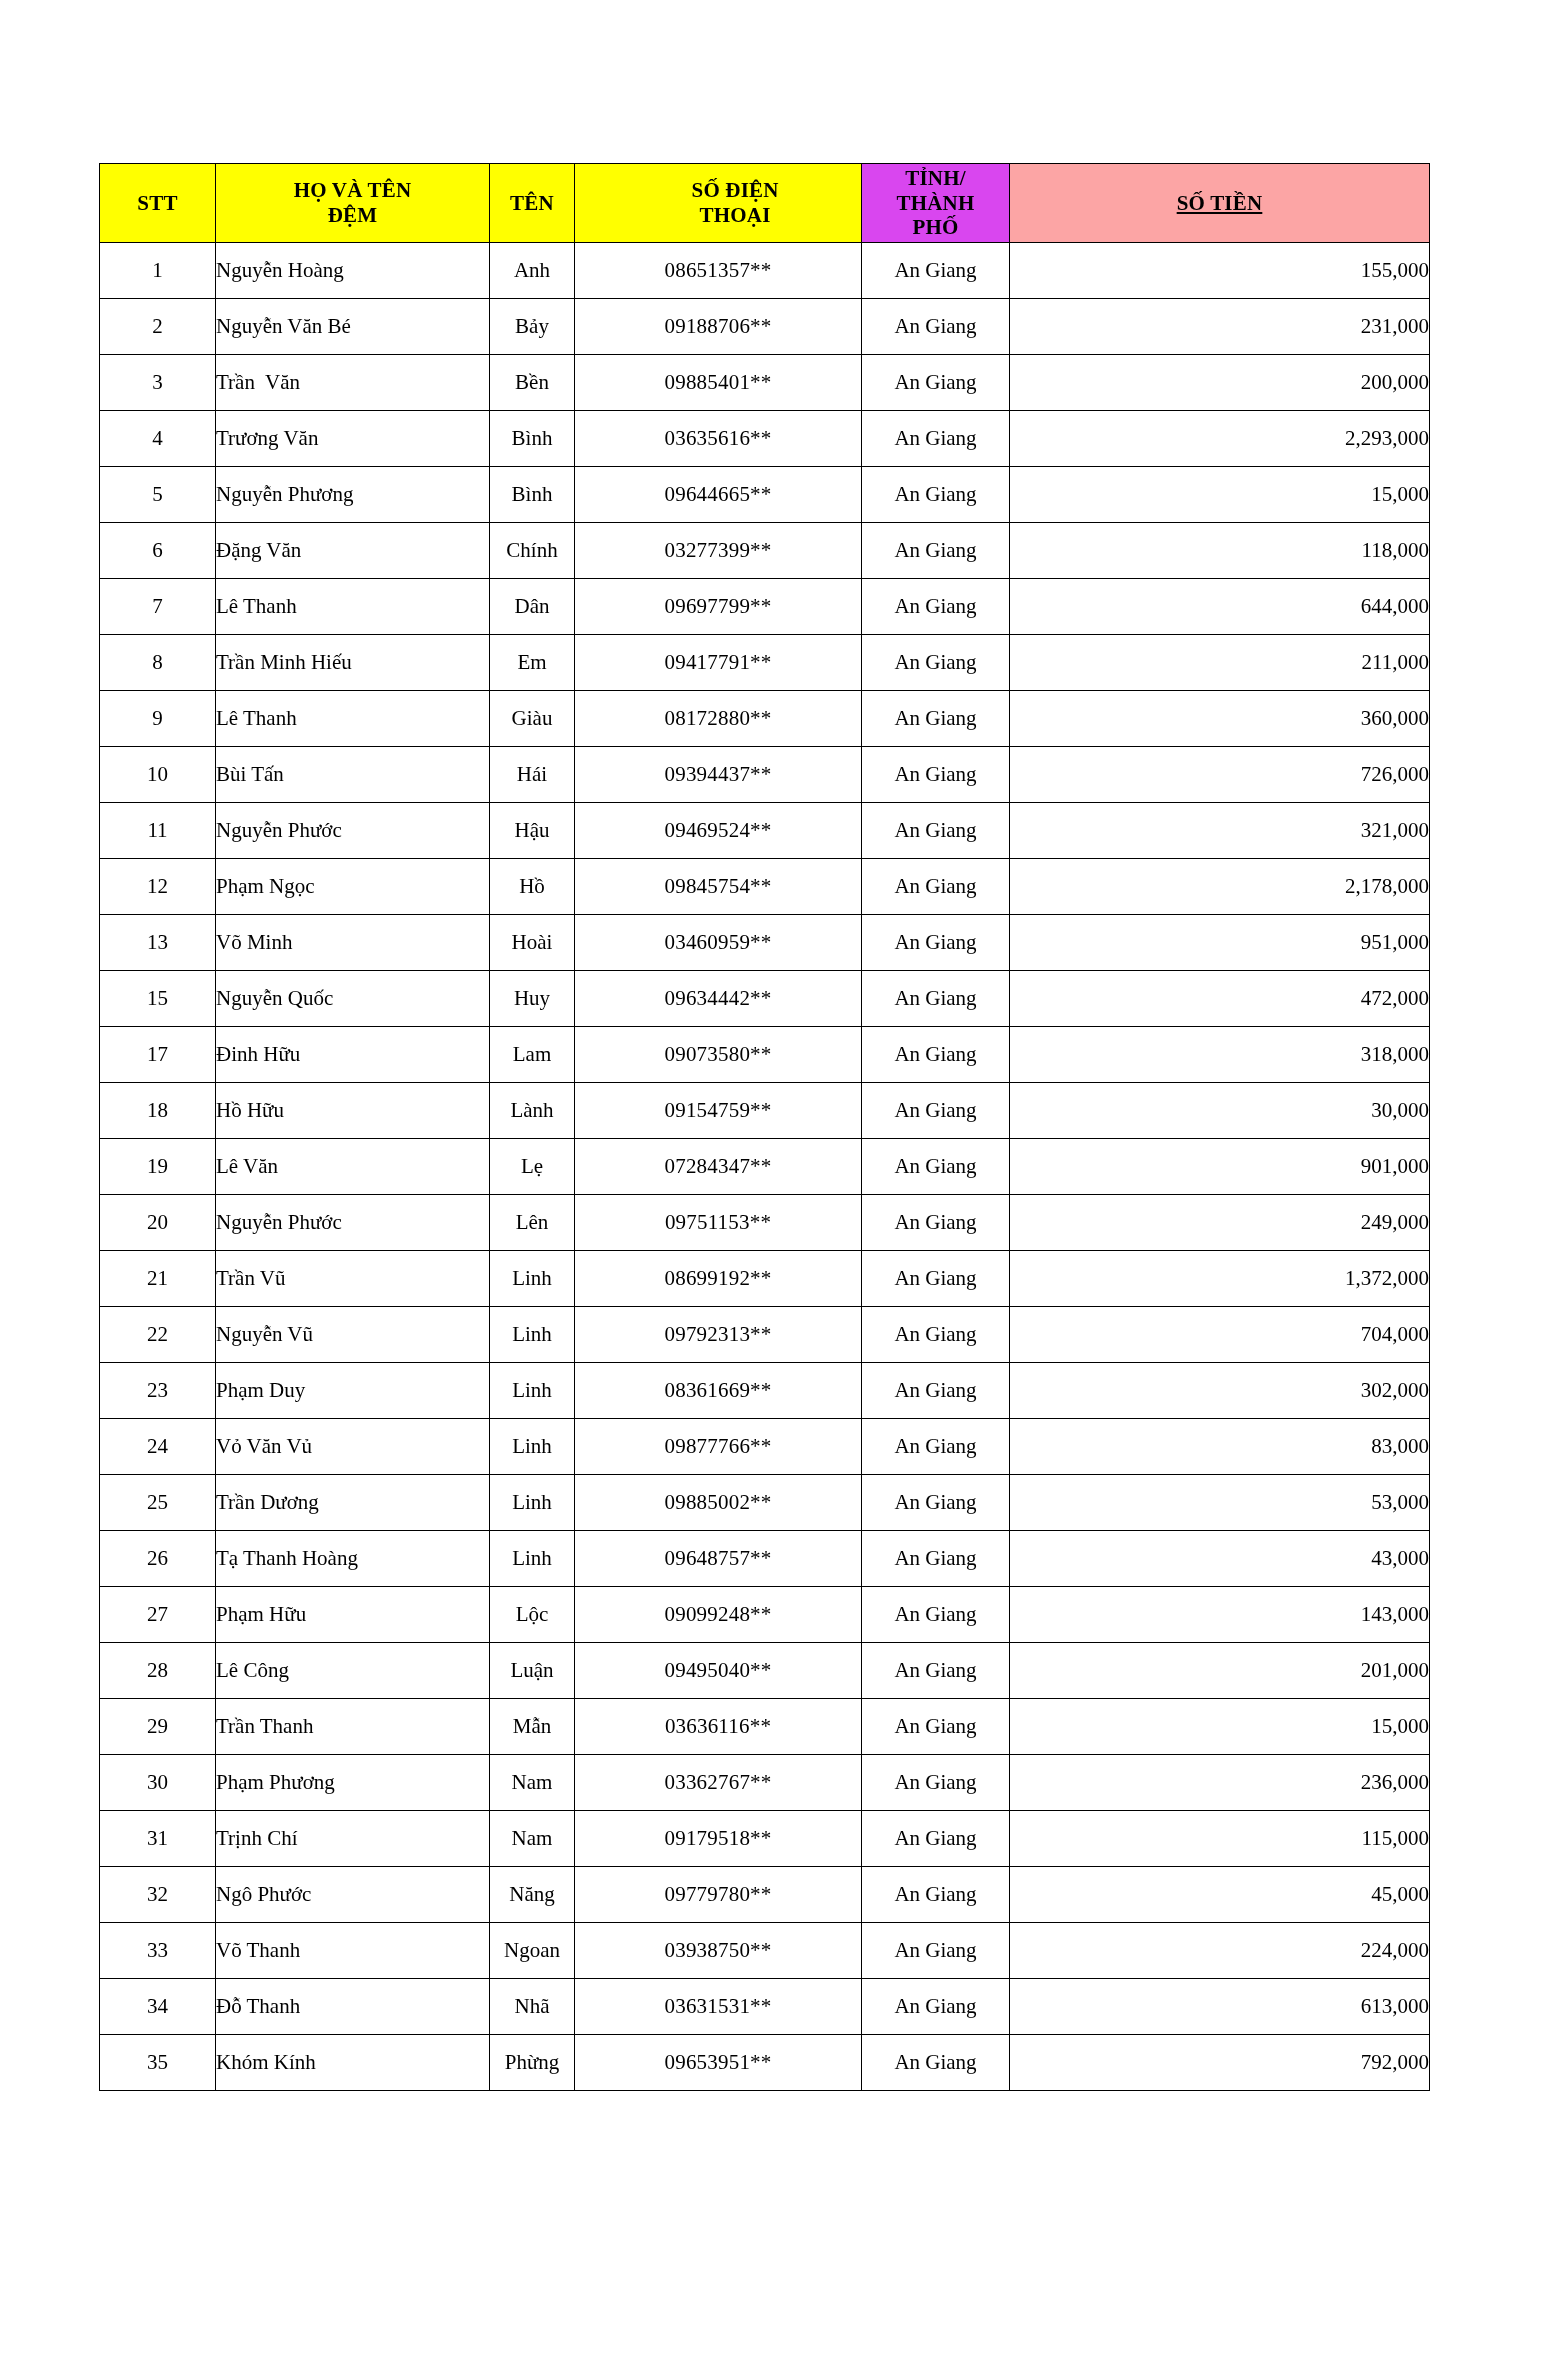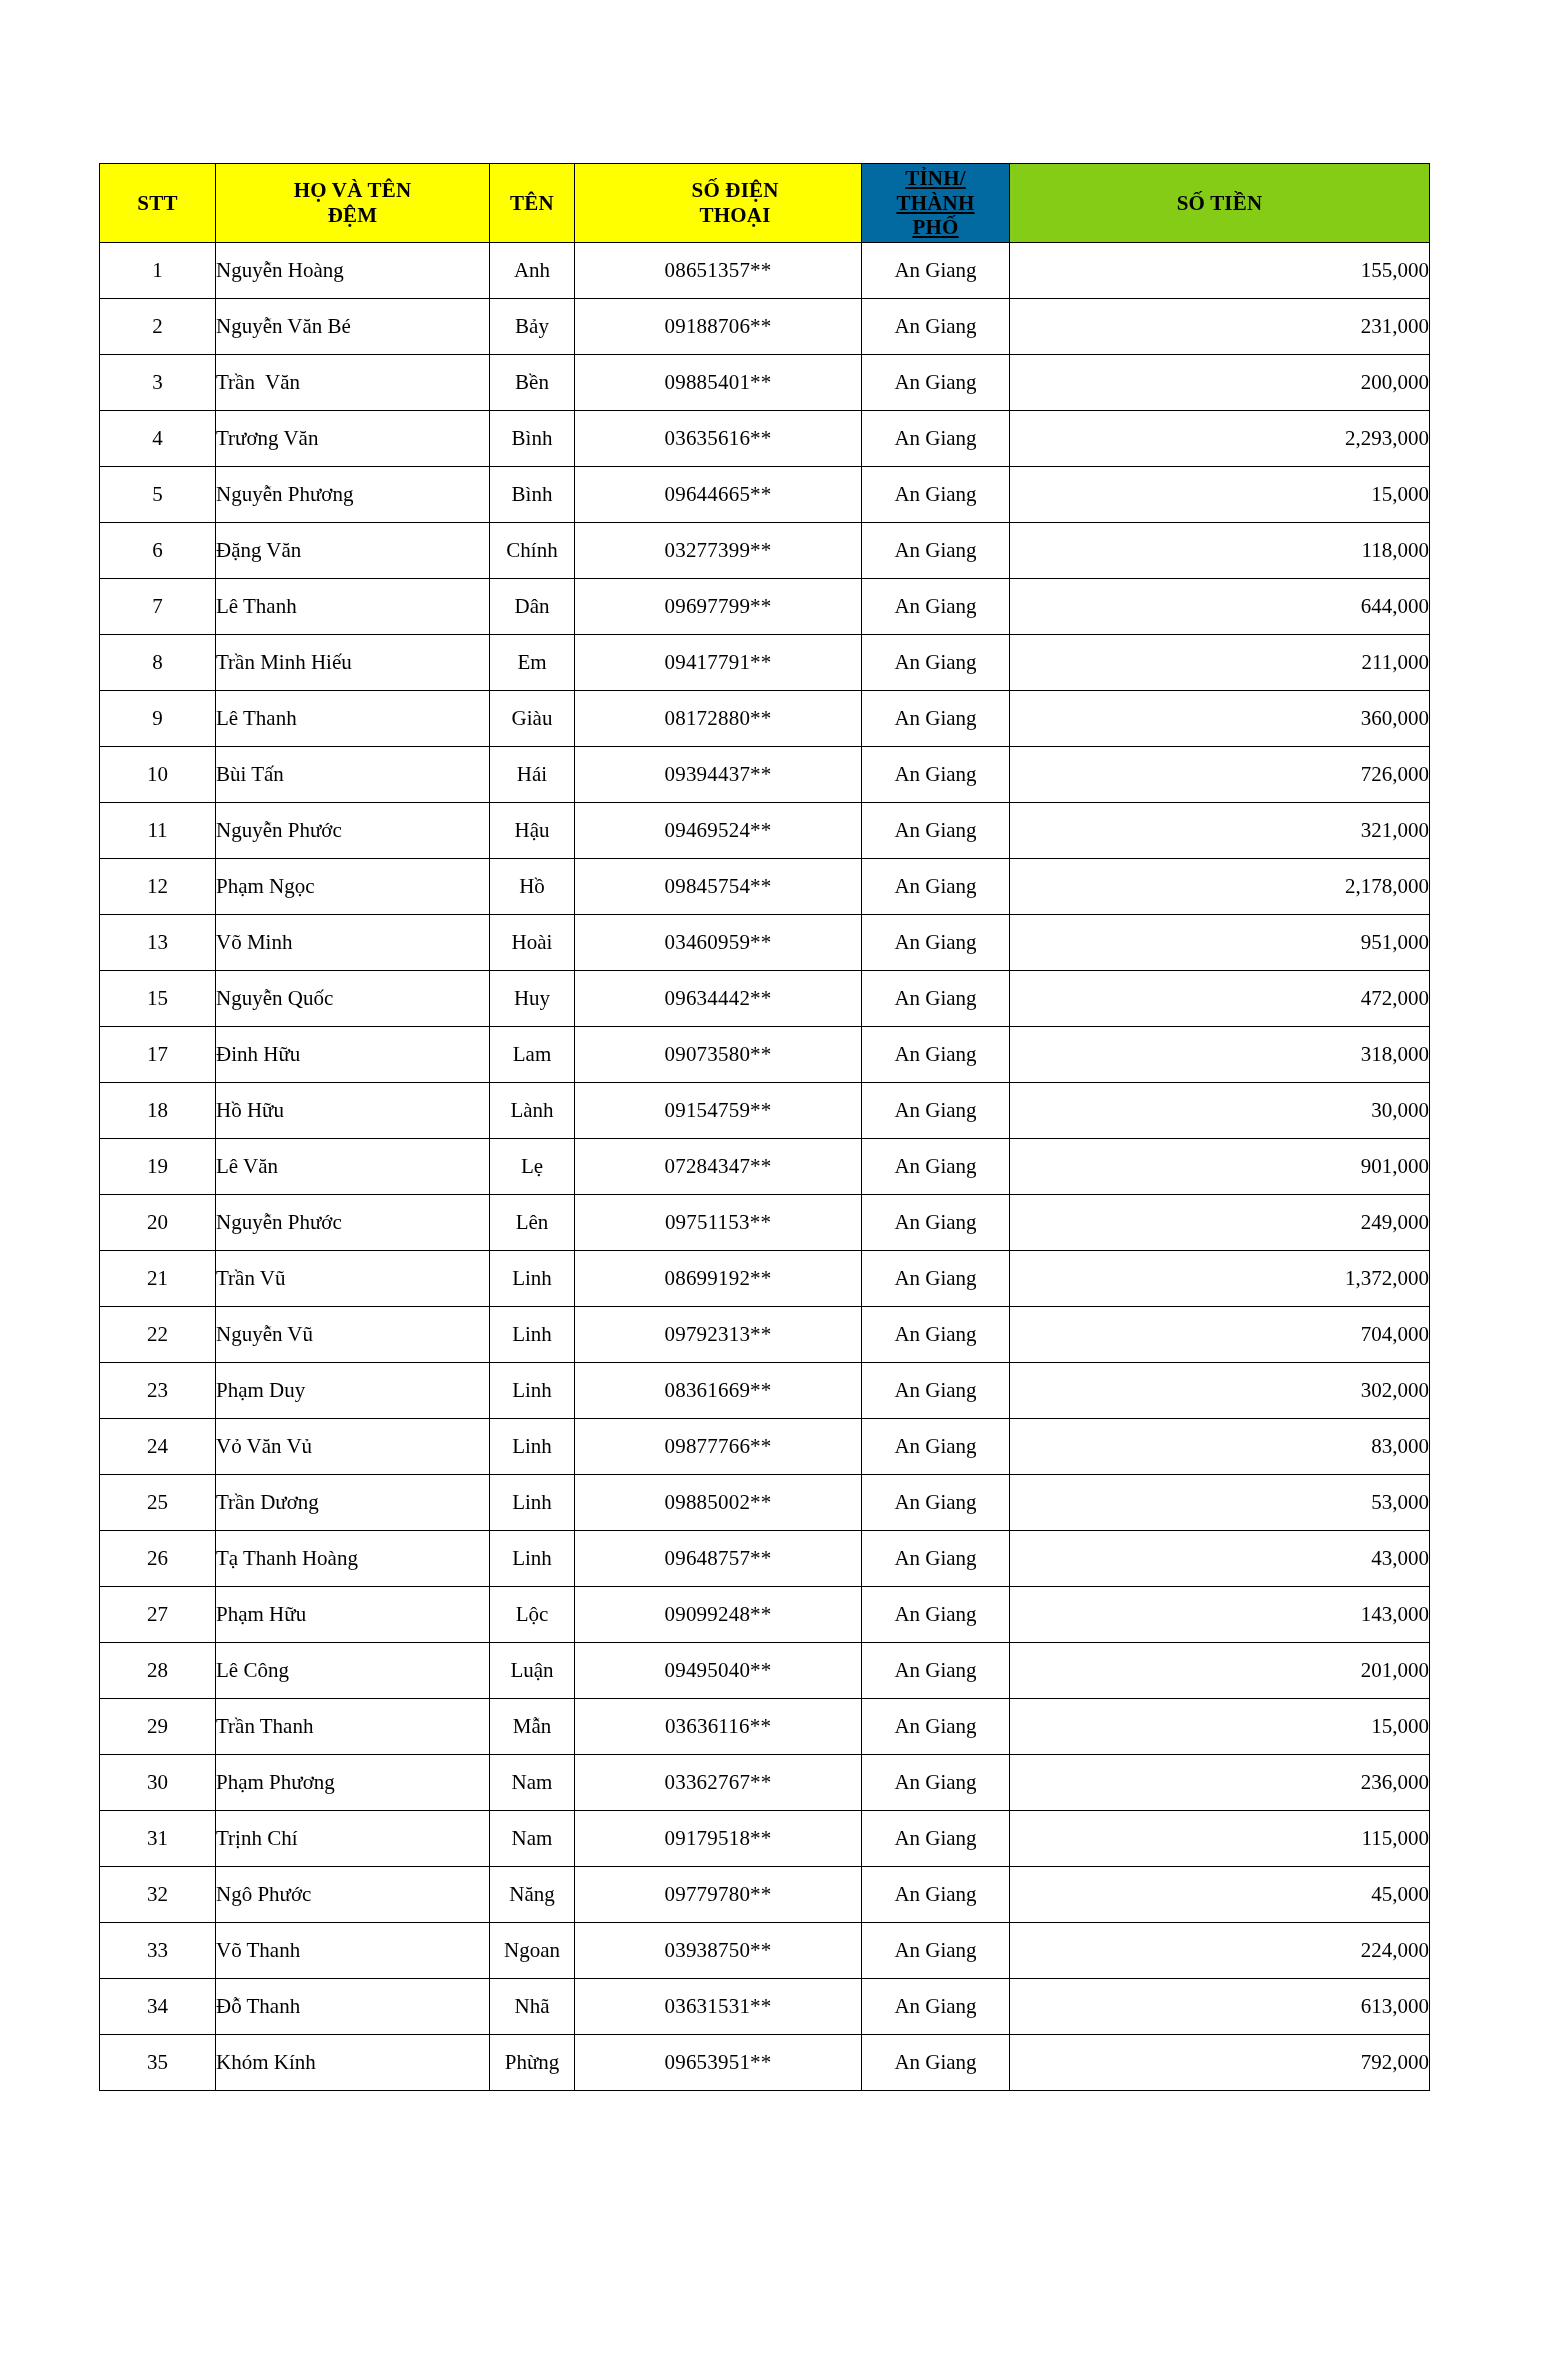--- a/index.html
+++ b/index.html
@@ -94,25 +94,25 @@
               <span class="hdr-line">HỌ VÀ TÊN</span>
               <span class="hdr-line">ĐỆM</span>
             </th>
             <th style="background: rgb(255, 255, 0); font-family: Liberation Serif, serif;">
               <span class="hdr-line">TÊN</span>
             </th>
             <th style="background: rgb(255, 255, 0); padding-left: 37px;">
               <span class="hdr-line">SỐ ĐIỆN</span>
               <span class="hdr-line">THOẠI</span>
             </th>
-            <th style="background: #0369a1; text-decoration: underline;">
+            <th style="background: #d946ef;">
               <span class="hdr-line">TỈNH/ THÀNH</span>
               <span class="hdr-line">PHỐ</span>
             </th>
-            <th style="background: #84cc16;">
+            <th style="background: #fca5a5; text-decoration: underline;">
               <span class="hdr-line">SỐ TIỀN</span>
             </th>
           </tr>
       </thead>
       <tbody id="table-body">
           <tr>
             <td class="cell-stt">1</td>
             <td class="cell-ho">Nguyễn Hoàng</td>
             <td class="cell-ten">Anh</td>
             <td class="cell-sdt">08651357**</td>

